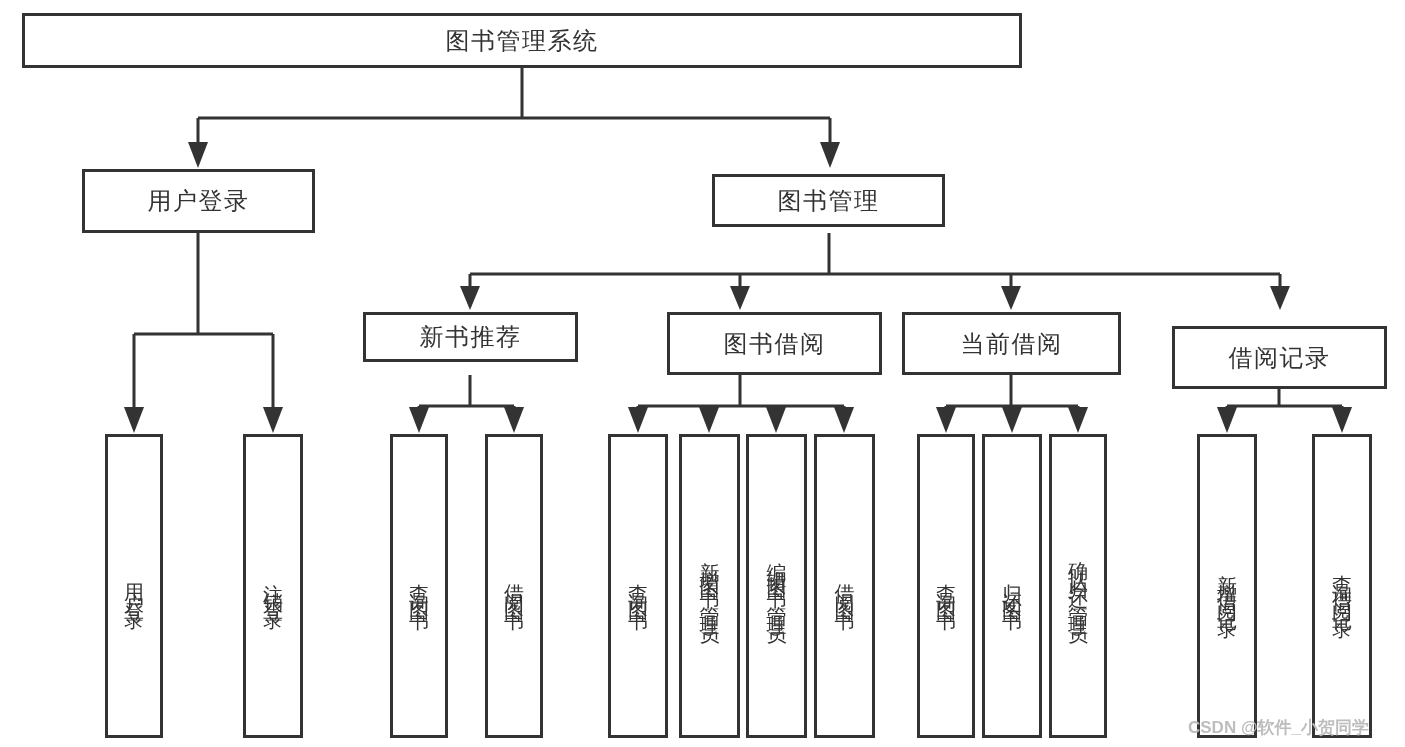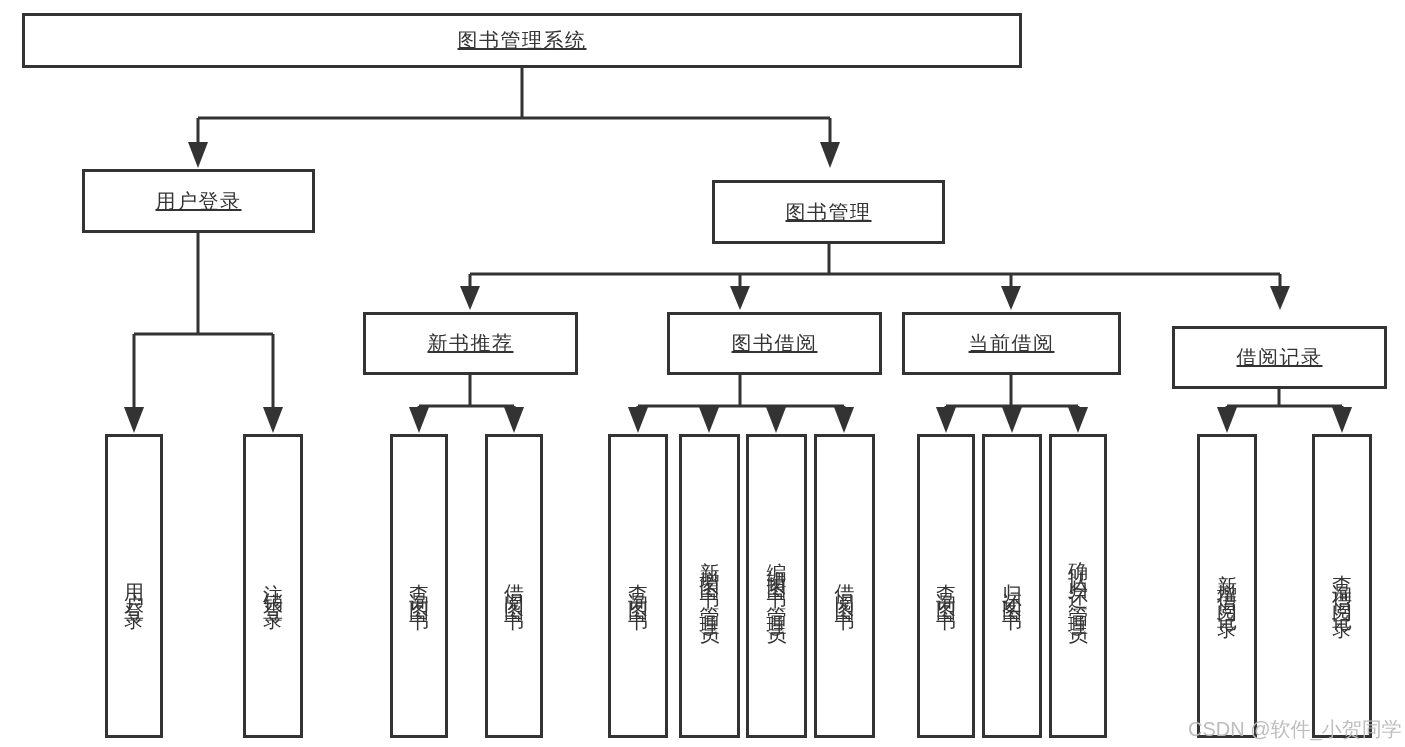--- a/index.html
+++ b/index.html
@@ -1,25 +1,25 @@
 <!DOCTYPE html>
 <html><head>
 <meta charset="utf-8">
 <style>
   html,body{margin:0;padding:0;background:#fff;}
   body{font-family:"Liberation Sans","DejaVu Sans",sans-serif;}
   .canvas{position:relative;width:1405px;height:747px;background:#fff;overflow:hidden;}
   svg.connectors{position:absolute;left:0;top:0;width:1405px;height:747px;}
   .node{position:absolute;box-sizing:border-box;border:3px solid #333333;background:#ffffff;
         display:flex;align-items:center;justify-content:center;z-index:2;}
-  .node .lbl{font-size:20px;color:#333333;letter-spacing:1.5px;white-space:nowrap;text-decoration:underline;}
+  .node .lbl{font-size:24px;color:#333333;letter-spacing:1.5px;white-space:nowrap;}
   .node .vlbl{writing-mode:vertical-rl;text-orientation:mixed;font-size:20px;color:#333333;
               letter-spacing:9px;line-height:1.05;}
-  .watermark{position:absolute;left:1188px;top:716px;font-size:20px;color:rgba(185,185,185,0.95);
-             white-space:nowrap;z-index:5;}
+  .watermark{position:absolute;left:1188px;top:716px;font-size:17px;color:rgba(185,185,185,0.95);
+             white-space:nowrap;z-index:5;font-weight:bold;}
 </style>
 </head>
 <body>
 
 <div class="canvas">
 
   <svg class="connectors" viewBox="0 0 1405 747" xmlns="http://www.w3.org/2000/svg">
     <path fill="none" stroke="#333333" stroke-width="3" d="
       M522,68 V118 M198,118 H830 M198,118 V150 M830,118 V150
       M198,233 V334 M134,334 H273 M134,334 V415 M273,334 V415
@@ -51,25 +51,25 @@
     </g>
   </svg>
 
   <div class="node" style="left:22px;top:13px;width:1000px;height:55px">
     <span class="lbl">图书管理系统</span>
   </div>
 
   <div class="node" style="left:82px;top:169px;width:233px;height:64px">
     <span class="lbl">用户登录</span>
   </div>
-  <div class="node" style="left:712px;top:180px;width:233px;height:64px">
+  <div class="node" style="left:712px;top:174px;width:233px;height:53px">
     <span class="lbl">图书管理</span>
   </div>
 
-  <div class="node" style="left:363px;top:312px;width:215px;height:63px">
+  <div class="node" style="left:363px;top:312px;width:215px;height:50px">
     <span class="lbl">新书推荐</span>
   </div>
   <div class="node" style="left:667px;top:312px;width:215px;height:63px">
     <span class="lbl">图书借阅</span>
   </div>
   <div class="node" style="left:902px;top:312px;width:219px;height:63px">
     <span class="lbl">当前借阅</span>
   </div>
   <div class="node" style="left:1172px;top:326px;width:215px;height:63px">
     <span class="lbl">借阅记录</span>

